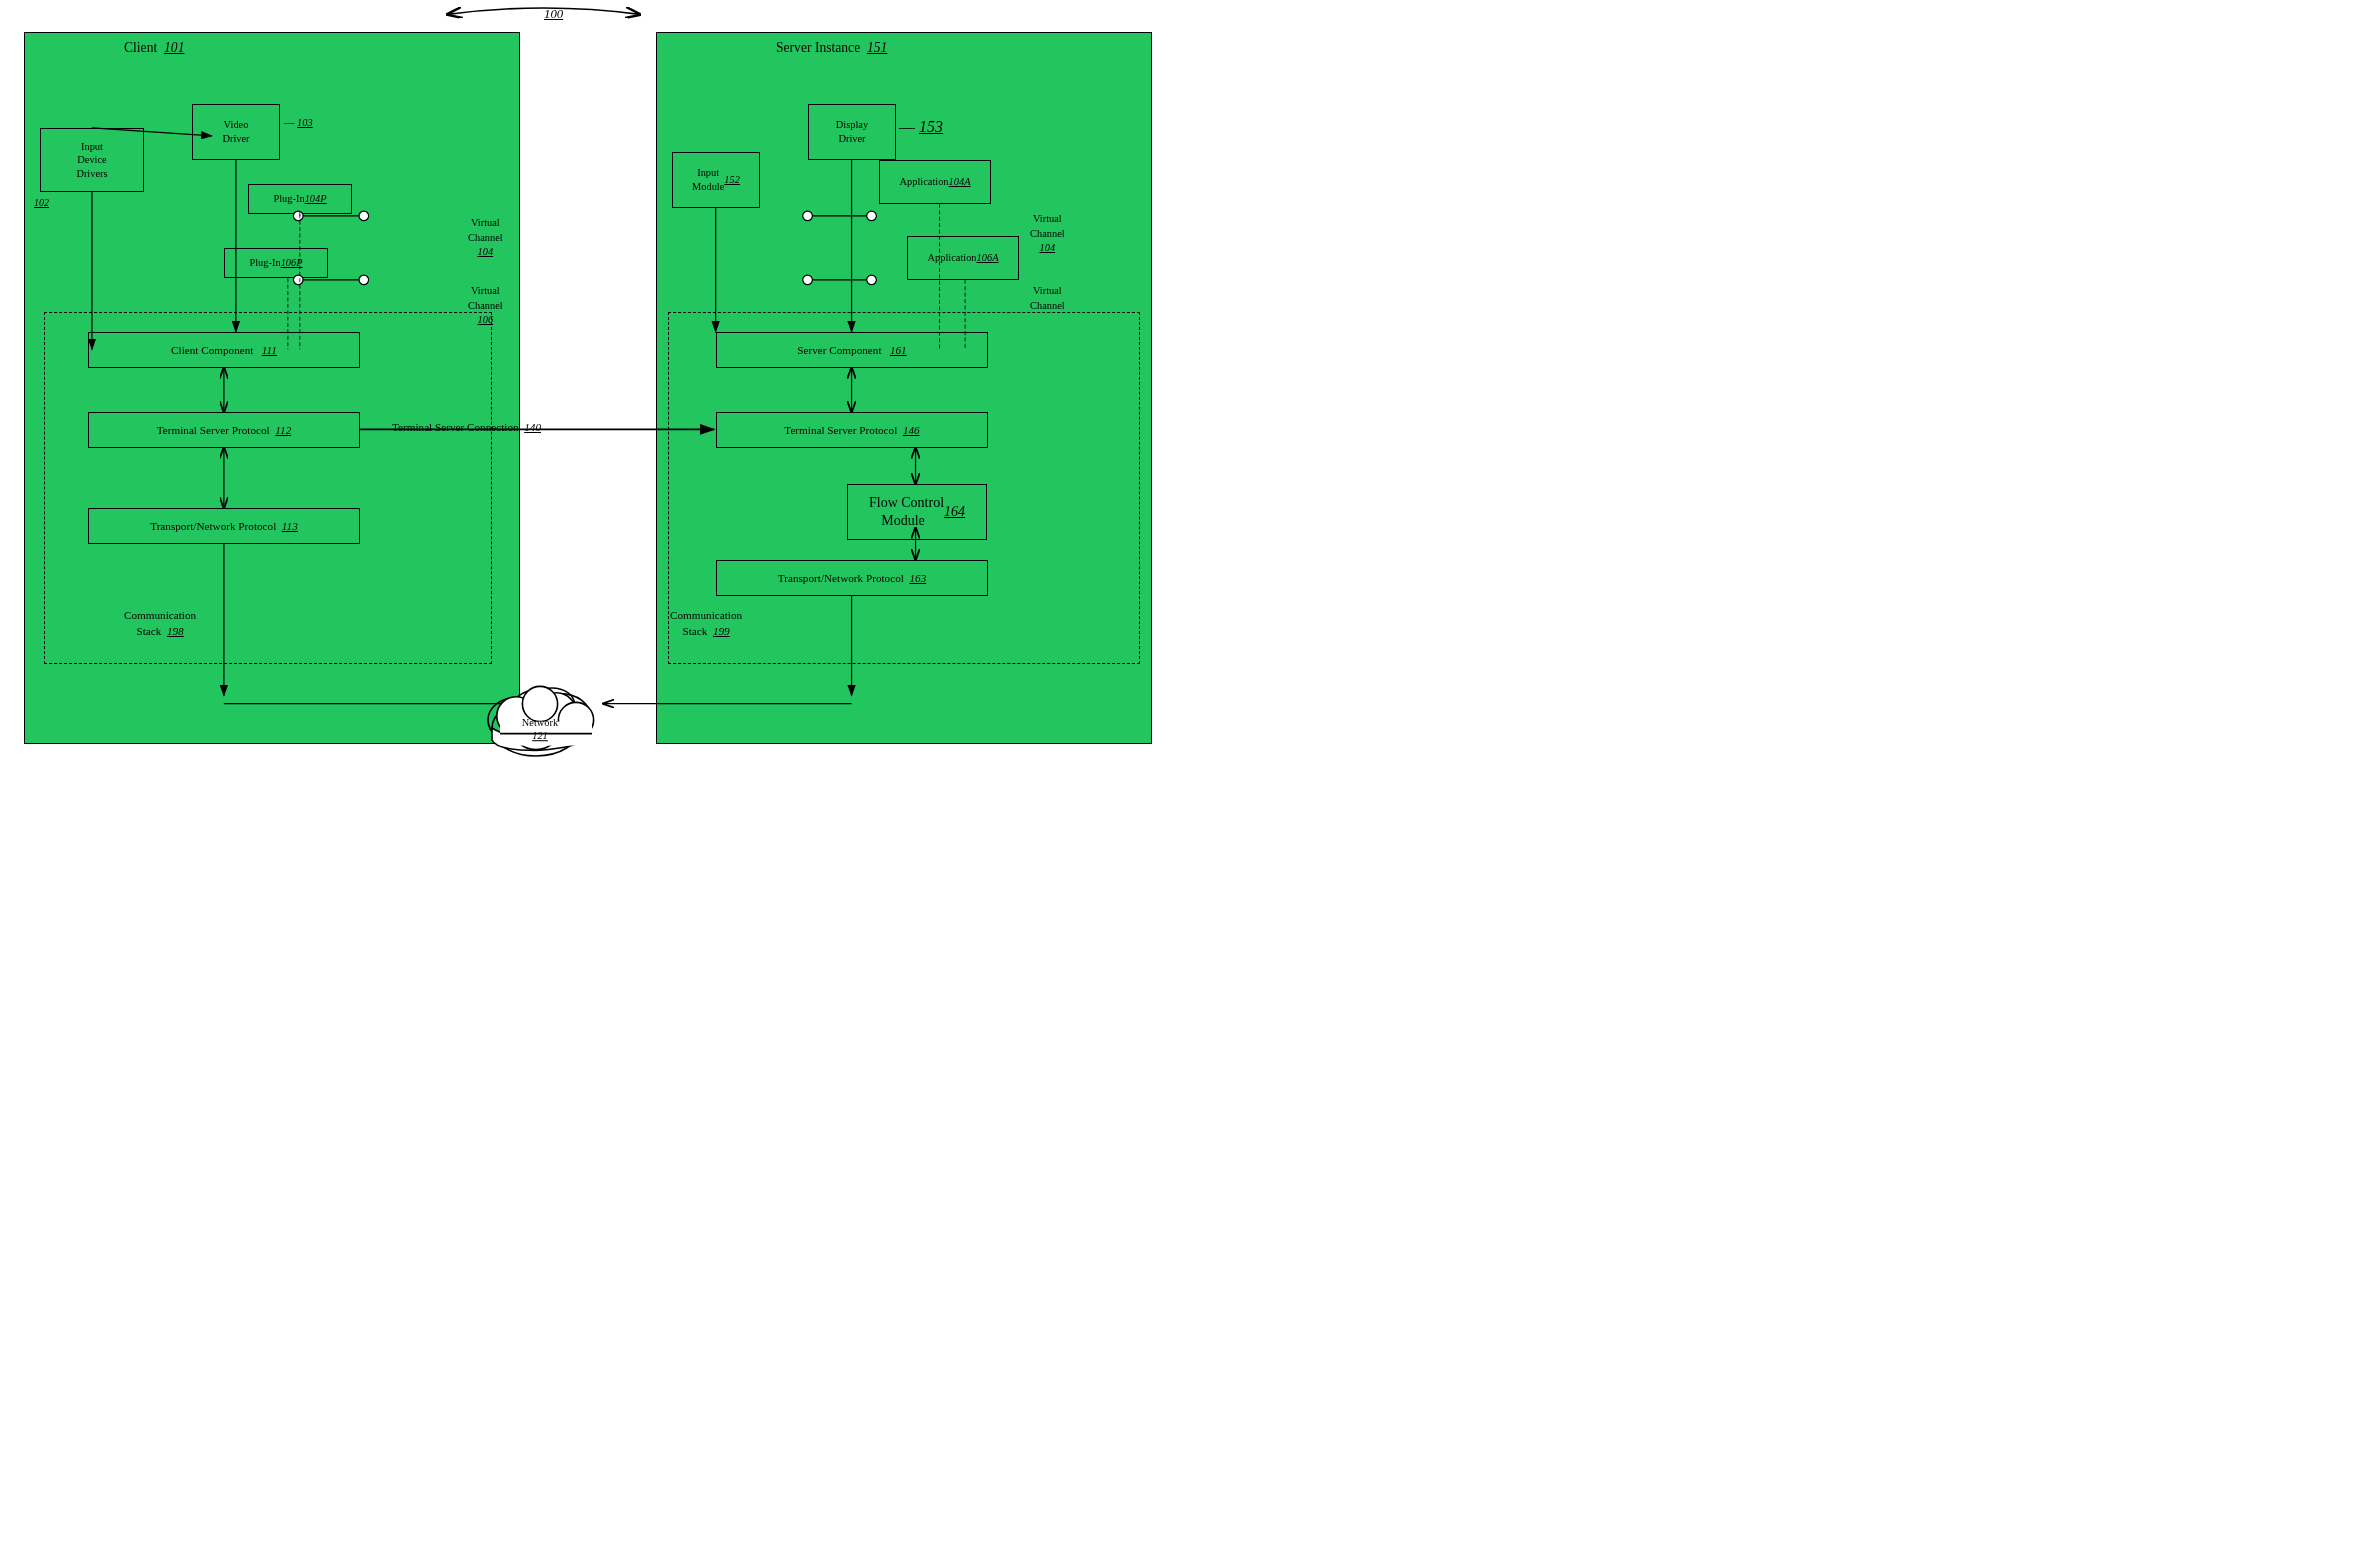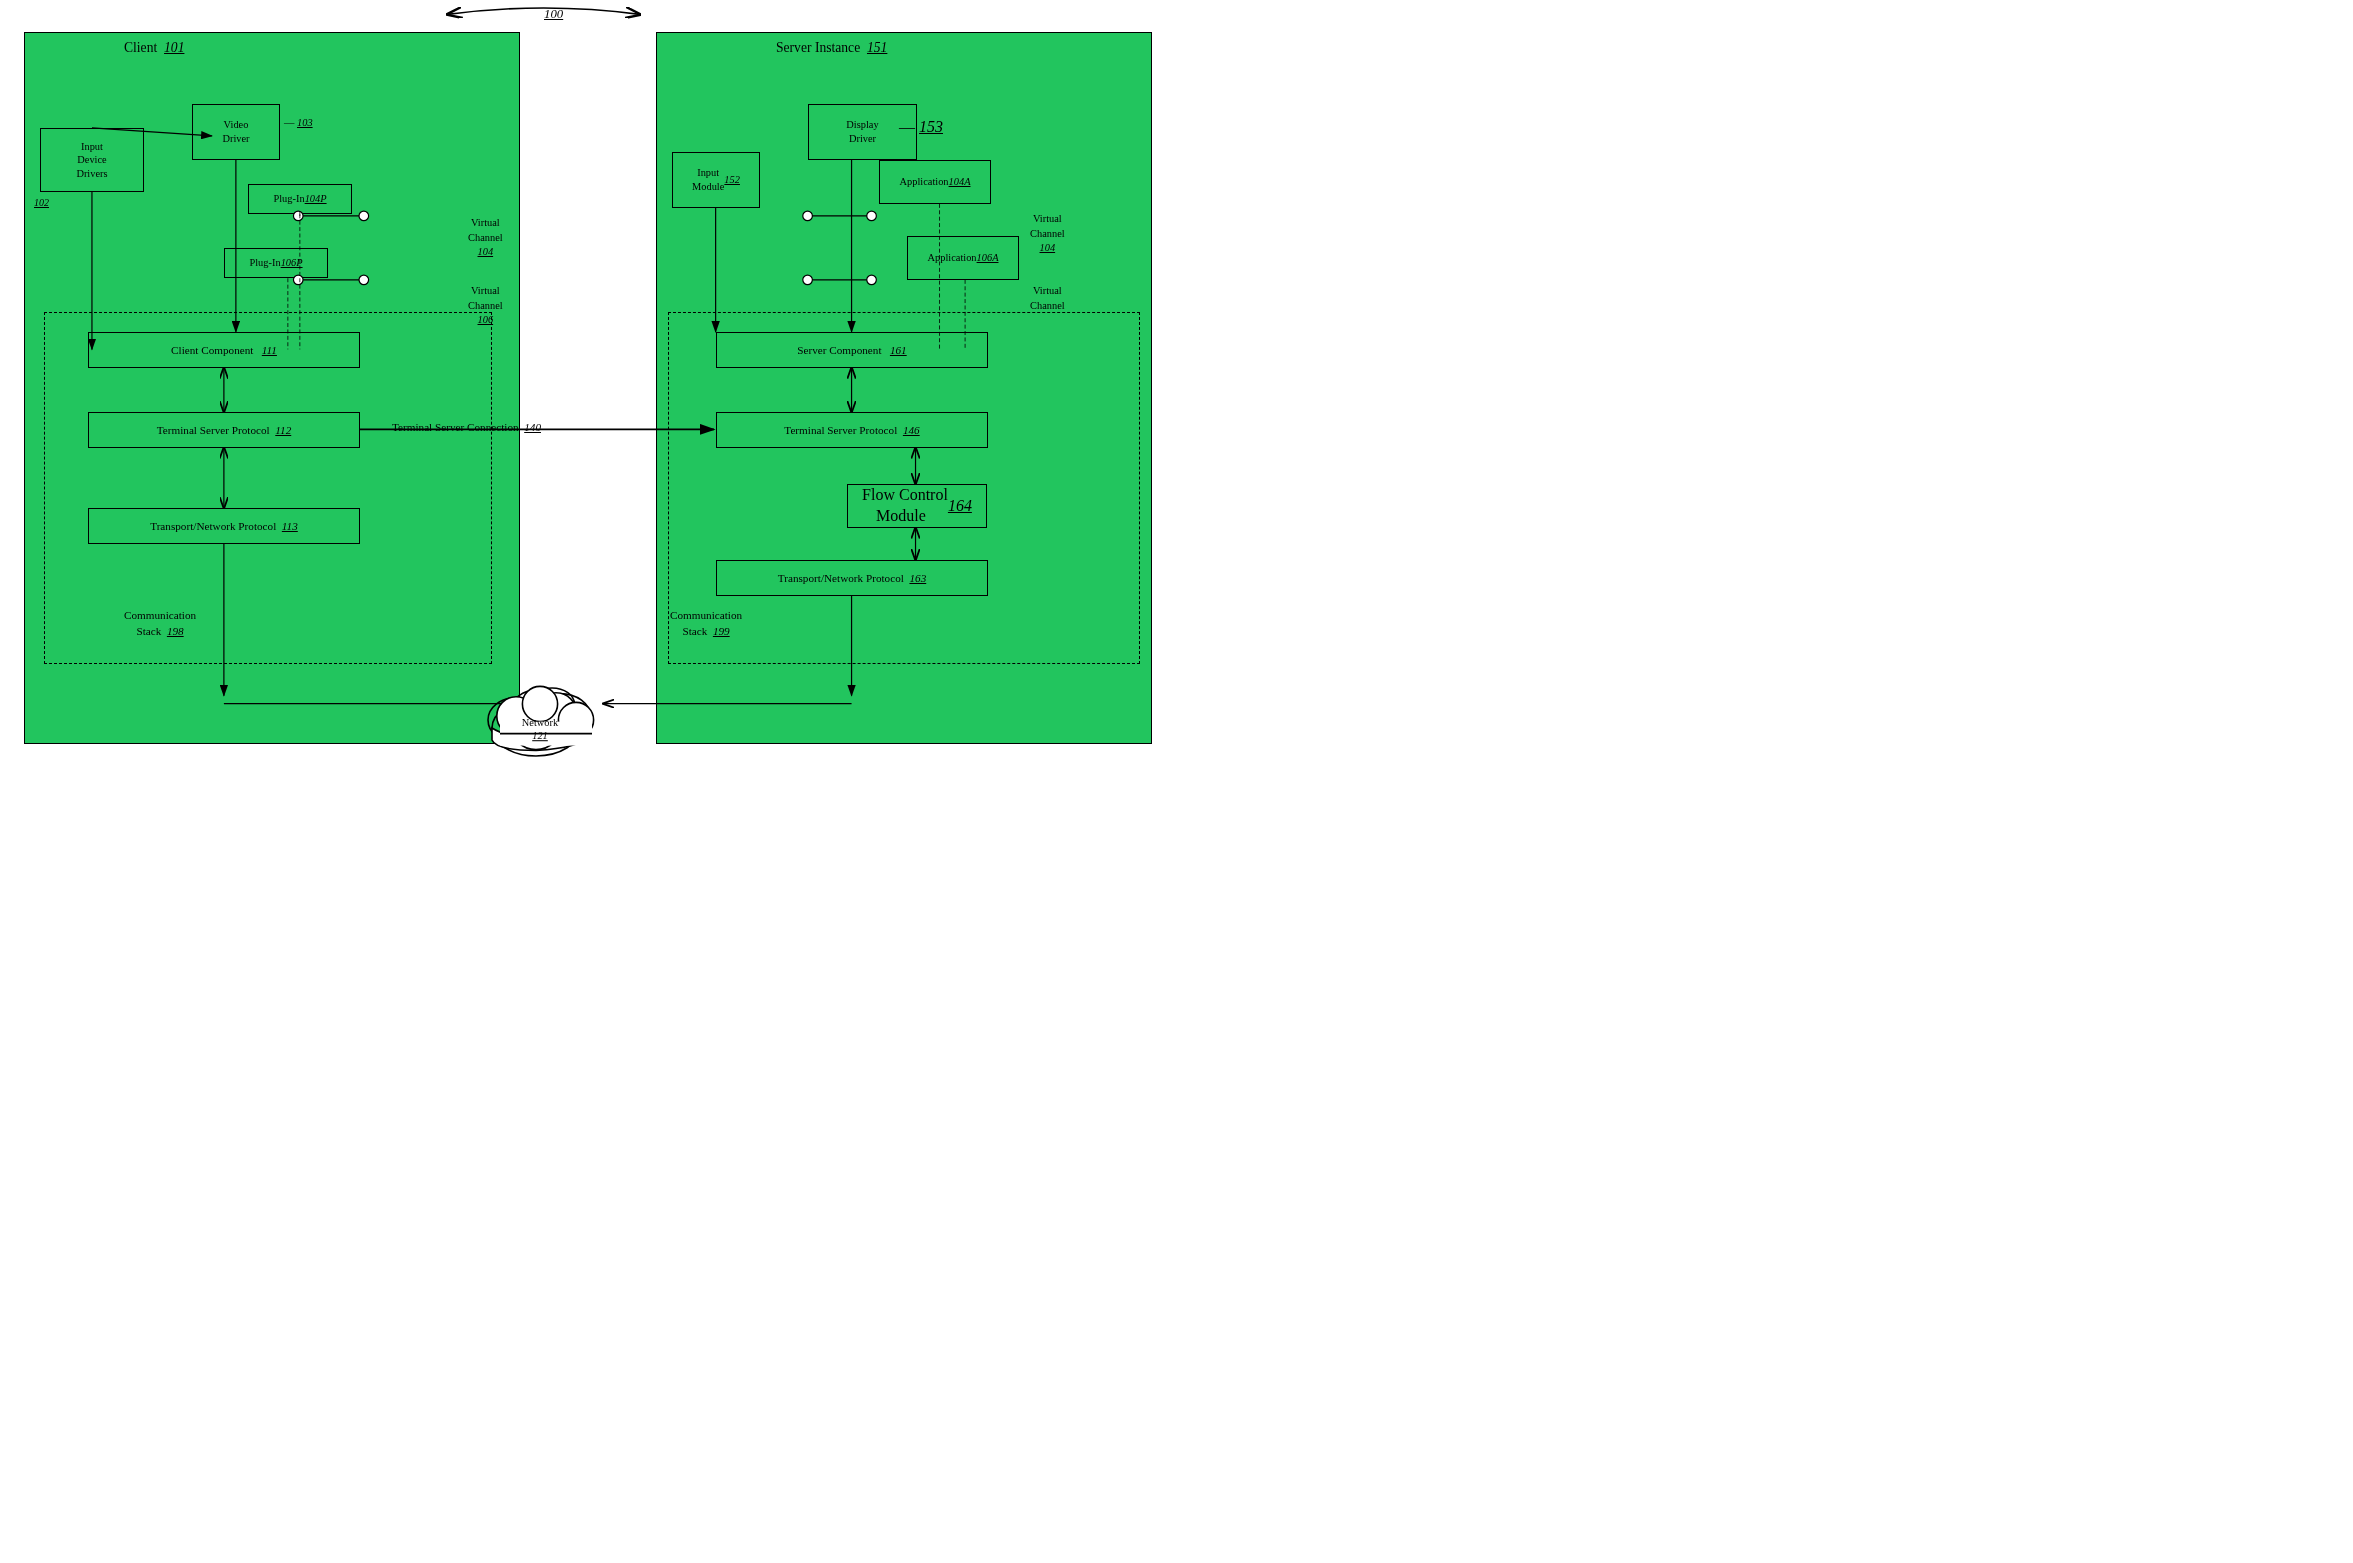--- a/index.html
+++ b/index.html
@@ -87,38 +87,38 @@
   <div class="label" style="left:124px; top:608px; font-size:11.2px;">Communication<br>Stack &nbsp;<u style="font-style:italic;text-align:center;">198</u></div>
 
   <div class="label" style="left:468px; top:216px; font-size:10.4px;">Virtual<br>Channel<br><u style="font-style:italic;">104</u></div>
 
   <div class="label" style="left:468px; top:284px; font-size:10.4px;">Virtual<br>Channel<br><u style="font-style:italic;">106</u></div>
 
   <div class="label" style="left:392px; top:420px; font-size:11.2px; white-space:nowrap;">Terminal Server Connection &nbsp;<u style="font-style:italic;">140</u></div>
 
   <div class="box" style="left:672px; top:152px; width:88px; height:56px; font-size:10.4px;">Input<br>Module<br><u style="font-style:italic;">152</u></div>
 
-  <div class="box" style="left:808px; top:104px; width:109px; height:56px; font-size:10.4px;">Display<br>Driver</div>
+  <div class="box" style="left:808px; top:104px; width:88px; height:56px; font-size:10.4px;">Display<br>Driver</div>
   <div class="label" style="left:899px; top:116px; font-size:16px;">— <u style="font-style:italic;">153</u></div>
 
   <div class="box" style="left:879px; top:160px; width:112px; height:44px; font-size:10.4px;">Application<br><u style="font-style:italic;">104A</u></div>
 
   <div class="box" style="left:907px; top:236px; width:112px; height:44px; font-size:10.4px;">Application<br><u style="font-style:italic;">106A</u></div>
 
   <div class="label" style="left:1030px; top:212px; font-size:10.4px;">Virtual<br>Channel<br><u style="font-style:italic;">104</u></div>
 
   <div class="label" style="left:1030px; top:284px; font-size:10.4px;">Virtual<br>Channel<br><u style="font-style:italic;">106</u></div>
 
   <div class="box dashed" style="left:668px; top:312px; width:472px; height:352px;"></div>
 
   <div class="box" style="left:716px; top:332px; width:272px; height:36px; font-size:11.2px;">Server Component &nbsp;&nbsp;<u style="font-style:italic;">161</u></div>
 
   <div class="box" style="left:716px; top:412px; width:272px; height:36px; font-size:11.2px;">Terminal Server Protocol &nbsp;<u style="font-style:italic;">146</u></div>
 
-  <div class="box" style="left:847px; top:484px; width:140px; height:44px; font-size:16px;">Flow Control<br>Module &nbsp;<u style="font-style:italic;">164</u></div>
+  <div class="box" style="left:847px; top:484px; width:140px; height:56px; font-size:14px;">Flow Control<br>Module &nbsp;<u style="font-style:italic;">164</u></div>
 
   <div class="box" style="left:716px; top:560px; width:272px; height:36px; font-size:11.2px;">Transport/Network Protocol &nbsp;<u style="font-style:italic;">163</u></div>
 
   <div class="label" style="left:670px; top:608px; font-size:11.2px;">Communication<br>Stack &nbsp;<u style="font-style:italic;">199</u></div>
 
   <div class="cloud-container" style="left:472px; top:664px;">
     <svg width="160" height="96" viewBox="0 0 200 120">
 
       <g fill="none" stroke="#000" stroke-width="2">
         <ellipse cx="80" cy="80" rx="55" ry="35"></ellipse>

